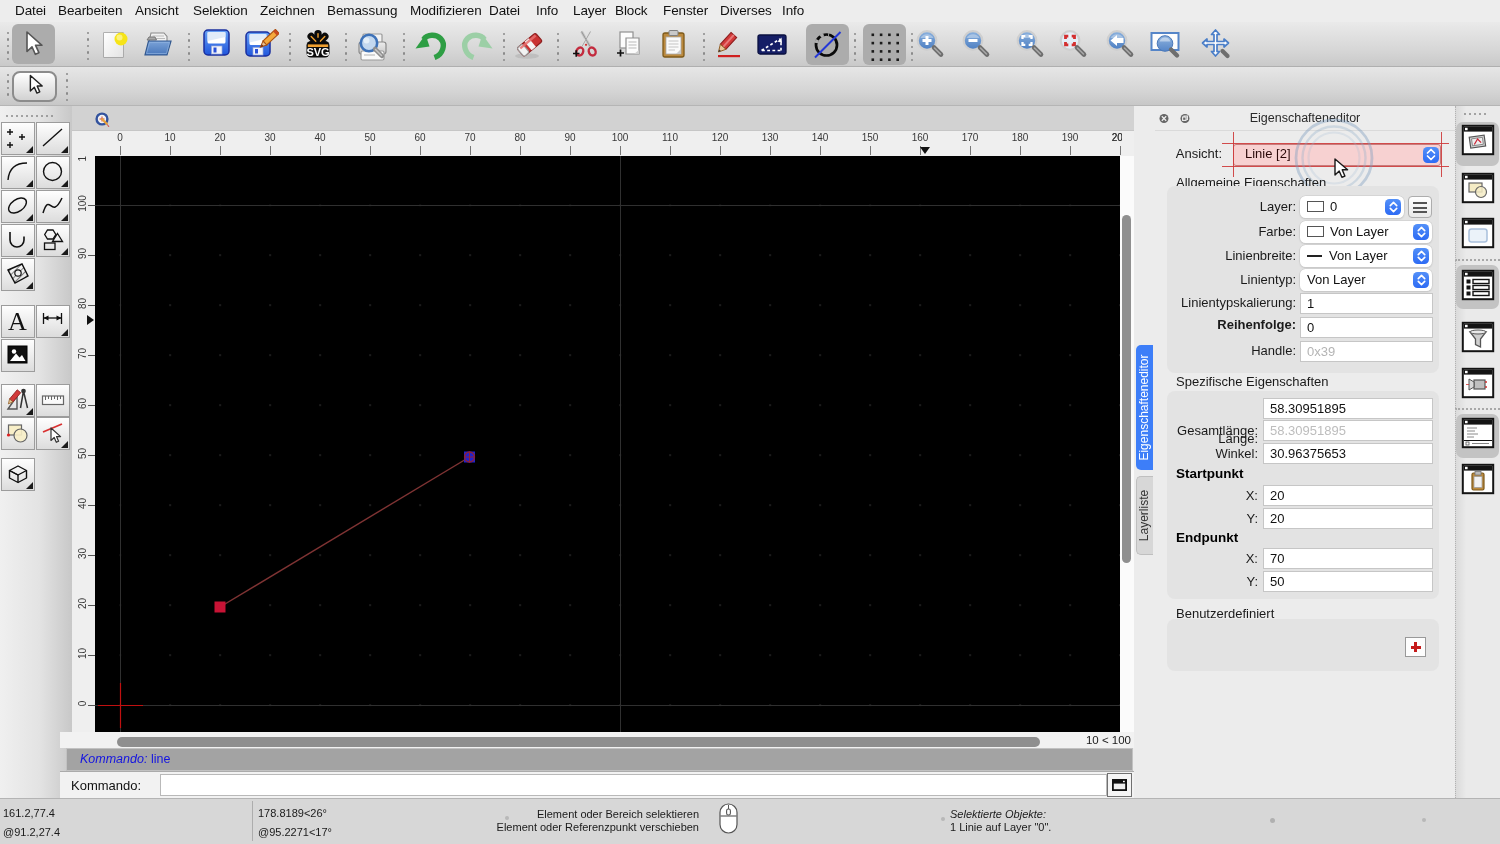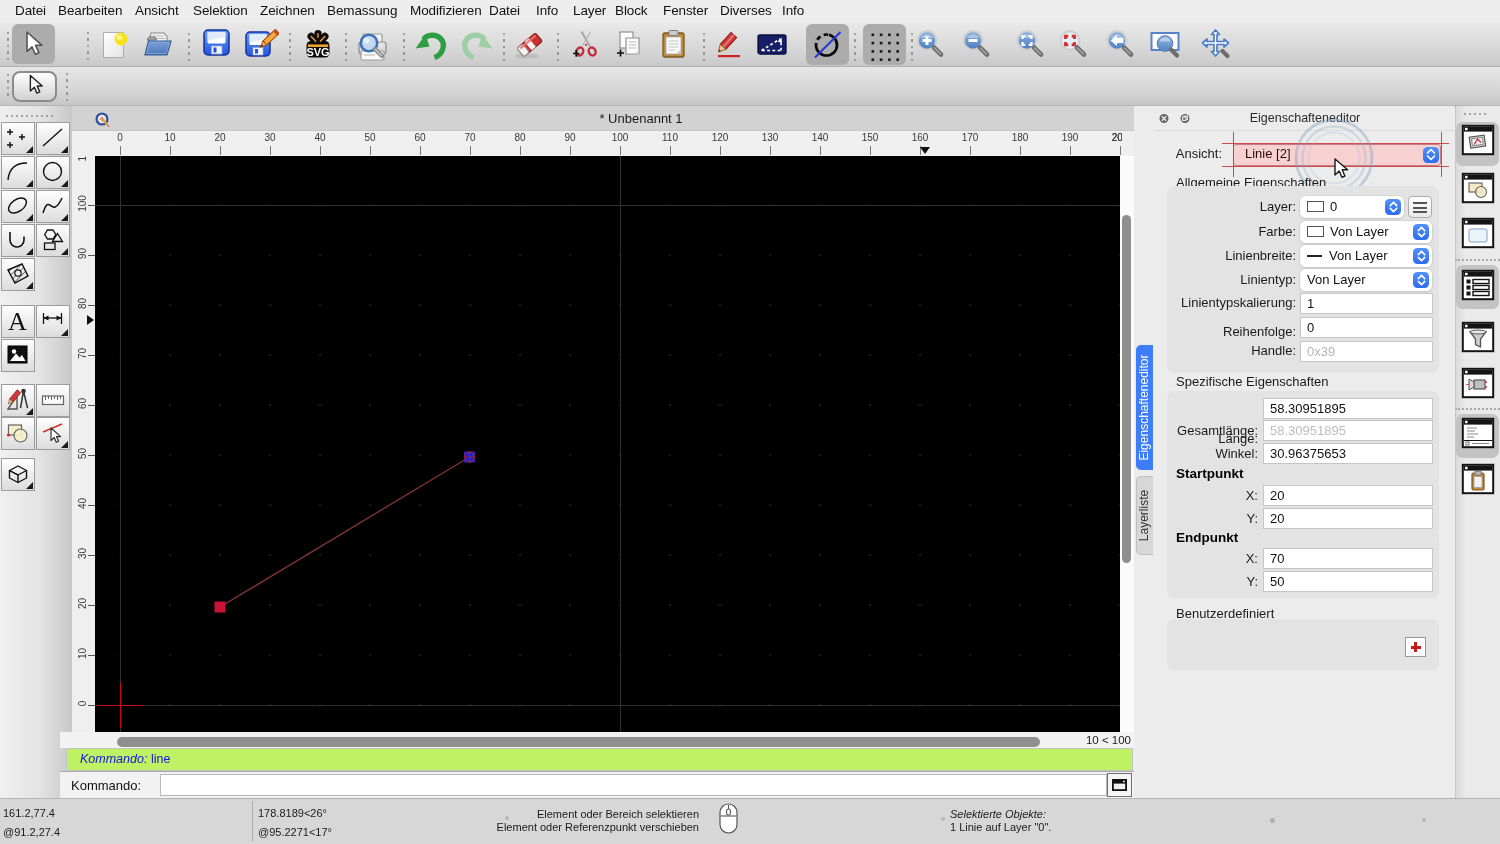--- a/index.html
+++ b/index.html
@@ -34,21 +34,21 @@
 .grp{position:absolute;left:12px;width:272px;background:#E3E3E3;border-radius:8px;}
 .plabel{position:absolute;font-size:13px;color:#1A1A1A;white-space:nowrap;}
 .blabel{position:absolute;font-size:13.5px;font-weight:bold;color:#000;white-space:nowrap;text-align:center;}
 .rlab{position:absolute;font-size:13px;color:#1A1A1A;white-space:nowrap;transform:translateX(-100%);}
 .combo{position:absolute;background:#FFF;border-radius:5.5px;height:22px;box-shadow:0 0 0 0.5px #CACACA,0 1px 2px rgba(0,0,0,0.15);font-size:13px;color:#111;}
 .cbtxt{position:absolute;left:7px;top:3px;white-space:nowrap;}
 .spin{position:absolute;width:16px;height:16px;border-radius:4.5px;top:3px;right:3px;background:linear-gradient(#5390F8,#2D6BF4);}
 .tfield{position:absolute;height:21px;background:#FFF;border:1px solid #C6C6C6;font-size:13px;color:#111;padding:2px 0 0 6px;white-space:nowrap;}
 .swatch{display:inline-block;width:17px;height:11px;background:#FFF;border:1.3px solid #555;margin:0 6px -1px 0;}
 #hscrollrow{left:60px;top:732px;width:1074px;height:16px;background:#F2F2F2;}
-#histrow{left:66px;top:748px;width:1067px;height:23px;background:#bef264;border:1px solid #C2C2C2;}
+#histrow{left:66px;top:748px;width:1067px;height:23px;background:#a3a3a3;border:1px solid #C2C2C2;}
 #inputrow{left:60px;top:771px;width:1074px;height:27px;background:#F2F2F2;border-top:1px solid #ABABAB;}
 #statusbar{left:0;top:798px;width:1500px;height:46px;background:#D7D7D7;border-top:1px solid #B4B4B4;}
 .stext{position:absolute;font-size:11px;color:#1A1A1A;white-space:nowrap;}
 </style></head><body>
 
 <div id="menubar" class="abs">
 <span style="left:15px">Datei</span>
 <span style="left:58px">Bearbeiten</span>
 <span style="left:135px">Ansicht</span>
 <span style="left:193px">Selektion</span>
@@ -568,21 +568,20 @@
       <div class="subtri"></div>
     </div>
 </div>
 <div id="tabbar" class="abs">
 <svg style="position:absolute;left:23px;top:6px" width="15" height="15" viewBox="0 0 15 15">
 <circle cx="7" cy="7" r="5.4" fill="#F2F2F2" stroke="#33539E" stroke-width="2.4"></circle>
 <path d="M4.5 7 h5 M7 4.5 v5" stroke="#C84040" stroke-width="1"></path>
 <line x1="6.5" y1="6.5" x2="12.5" y2="12.5" stroke="#E8A23C" stroke-width="2.2"></line>
 <path d="M11.8 11.8 l2.7 2.7 l-1.4 0.3 z" fill="#C33"></path>
     </svg>
-<span style="position:absolute;left:38px;width:1062px;text-align:center;top:4.5px;font-size:13px;color:#1A1A1A;">* Unbenannt 1</span>
 </div>
 <div id="rcorner" class="abs"></div>
 <div id="hrulerext" class="abs"></div>
 <div id="hruler" class="abs">
 <span class="hlab" style="left:25px">0</span>
 <div class="htick" style="left:25px"></div>
 <span class="hlab" style="left:75px">10</span>
 <div class="htick" style="left:75px"></div>
 <span class="hlab" style="left:125px">20</span>
 <div class="htick" style="left:125px"></div>
@@ -720,21 +719,21 @@
 <svg class="abs" style="left:178px;top:52px" width="16" height="22" viewBox="0 0 16 22">
 <path d="M2 1 L2 17 L6.2 13 L8.9 19.3 L11.9 18 L9.2 11.8 L14.6 11.8 Z" fill="#FFF" stroke="#1A1A1A" stroke-width="1.4" stroke-linejoin="round"></path>
     </svg>
 <div class="plabel" style="left:21px;top:69px;">Allgemeine Eigenschaften</div>
 <div class="grp" style="top:80px;height:187px;"></div>
 <div class="rlab" style="left:141px;top:93px;">Layer:</div>
 <div class="rlab" style="left:141px;top:117.5px;">Farbe:</div>
 <div class="rlab" style="left:141px;top:141.5px;">Linienbreite:</div>
 <div class="rlab" style="left:141px;top:165.5px;">Linientyp:</div>
 <div class="rlab" style="left:141px;top:189px;">Linientypskalierung:</div>
-<div class="rlab" style="left:141px;top:218px;">Reihenfolge:</div>
+<div class="rlab" style="left:141px;top:211px;font-weight:bold;">Reihenfolge:</div>
 <div class="rlab" style="left:141px;top:237px;">Handle:</div>
 <div class="combo" style="left:145px;top:90px;width:104px;">
       <div class="cbtxt"><span class="swatch"></span>0</div>
       <div class="spin">
         <svg style="position:absolute;left:2.5px;top:2px" width="11" height="12" viewBox="0 0 12 13">
           <path d="M2.5 5 L6 1.5 L9.5 5 M2.5 8 L6 11.5 L9.5 8" fill="none" stroke="#FFF" stroke-width="1.8" stroke-linejoin="round" stroke-linecap="round"></path>
         </svg>
       </div>
     </div>
 <div class="abs" style="left:253px;top:90px;width:24px;height:22px;border-radius:4px;background:linear-gradient(#FFF,#E9E9E9);border:1px solid #ADADAD;">

